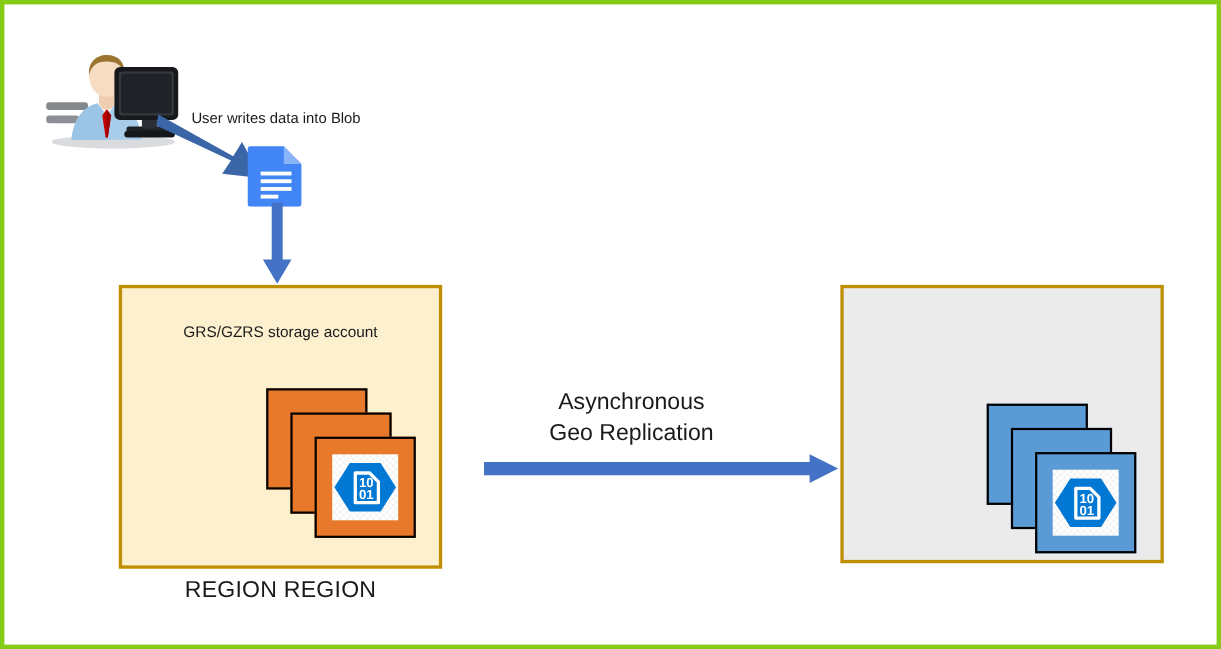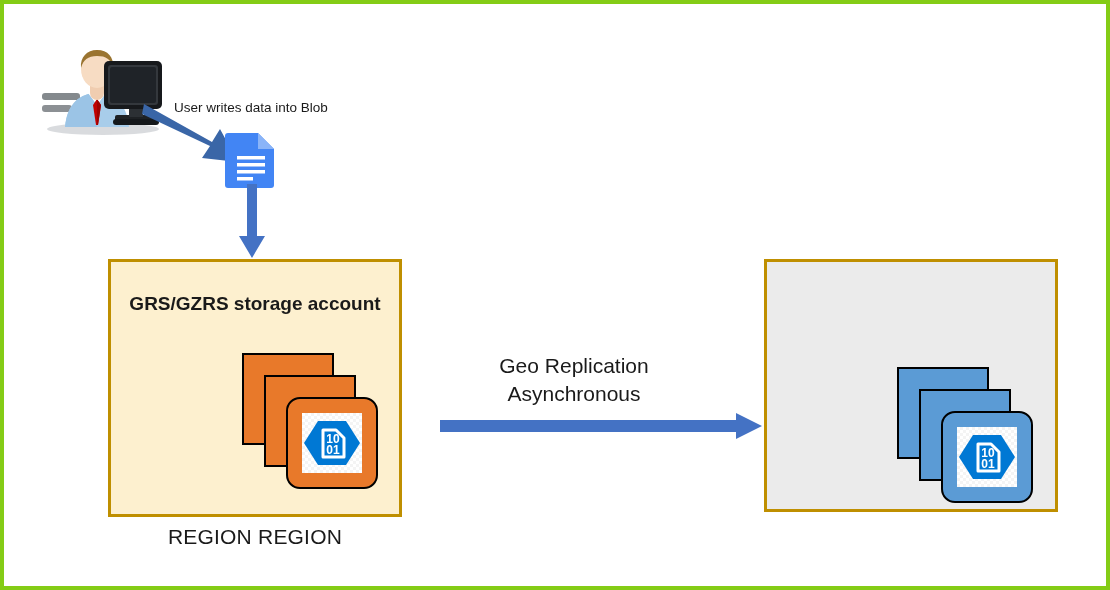--- a/index.html
+++ b/index.html
@@ -53,39 +53,39 @@
   }
   #primary-region-label { left: 81px; top: 521px; }
   #secondary-region-label { left: 737px; top: 517px; }
 
   #storage-account-heading {
     position: absolute;
     left: 104px;
     top: 289px;
     width: 294px;
     text-align: center;
-    font-size: 19px;
-    font-weight: bold;
+    font-size: 14px;
+    font-weight: normal;
     color: #1a1a1a;
   }
 
   
   .card-stack { position: absolute; }
   .card {
     position: absolute;
     width: 92px;
     height: 92px;
     border: 2px solid #000000;
     box-sizing: border-box;
   }
   .card.orange { background: #e8792a; }
   .card.blue   { background: #5b9bd5; }
   .card.c1 { left: 0px;  top: 0px;  }
   .card.c2 { left: 22px; top: 22px; }
-  .card.c3 { left: 44px; top: 44px; border-radius: 14px; }
+  .card.c3 { left: 44px; top: 44px; }
 
   #primary-card-stack   { left: 238px; top: 349px; width: 140px; height: 140px; }
   #secondary-card-stack { left: 893px; top: 363px; width: 140px; height: 140px; }
 
   
   .storage-glyph {
     position: absolute;
     left: 14px;
     top: 14px;
     width: 60px;
@@ -222,22 +222,22 @@
           <text x="31" y="30" font-family="'Liberation Sans',sans-serif" font-size="12" font-weight="bold" fill="#ffffff" text-anchor="middle">10</text>
           <text x="31" y="41" font-family="'Liberation Sans',sans-serif" font-size="12" font-weight="bold" fill="#ffffff" text-anchor="middle">01</text>
         </svg>
       </span>
     </div>
   </div>
 
   <div class="region-label" id="primary-region-label">REGION REGION</div>
 
   <div id="geo-replication-caption">
+    <span>Asynchronous</span>
     <span>Geo Replication</span>
-    <span>Asynchronous</span>
   </div>
 
   <div class="abs" id="geo-replication-arrow">
     <svg width="322" height="28" viewBox="0 0 322 28" xmlns="http://www.w3.org/2000/svg">
       <path d="M0 8 h296 v-7 l26 13 l-26 13 v-7 h-296 z" fill="#4472c4"></path>
     </svg>
   </div>
 
   <div class="region-box" id="secondary-region-box"></div>
 

